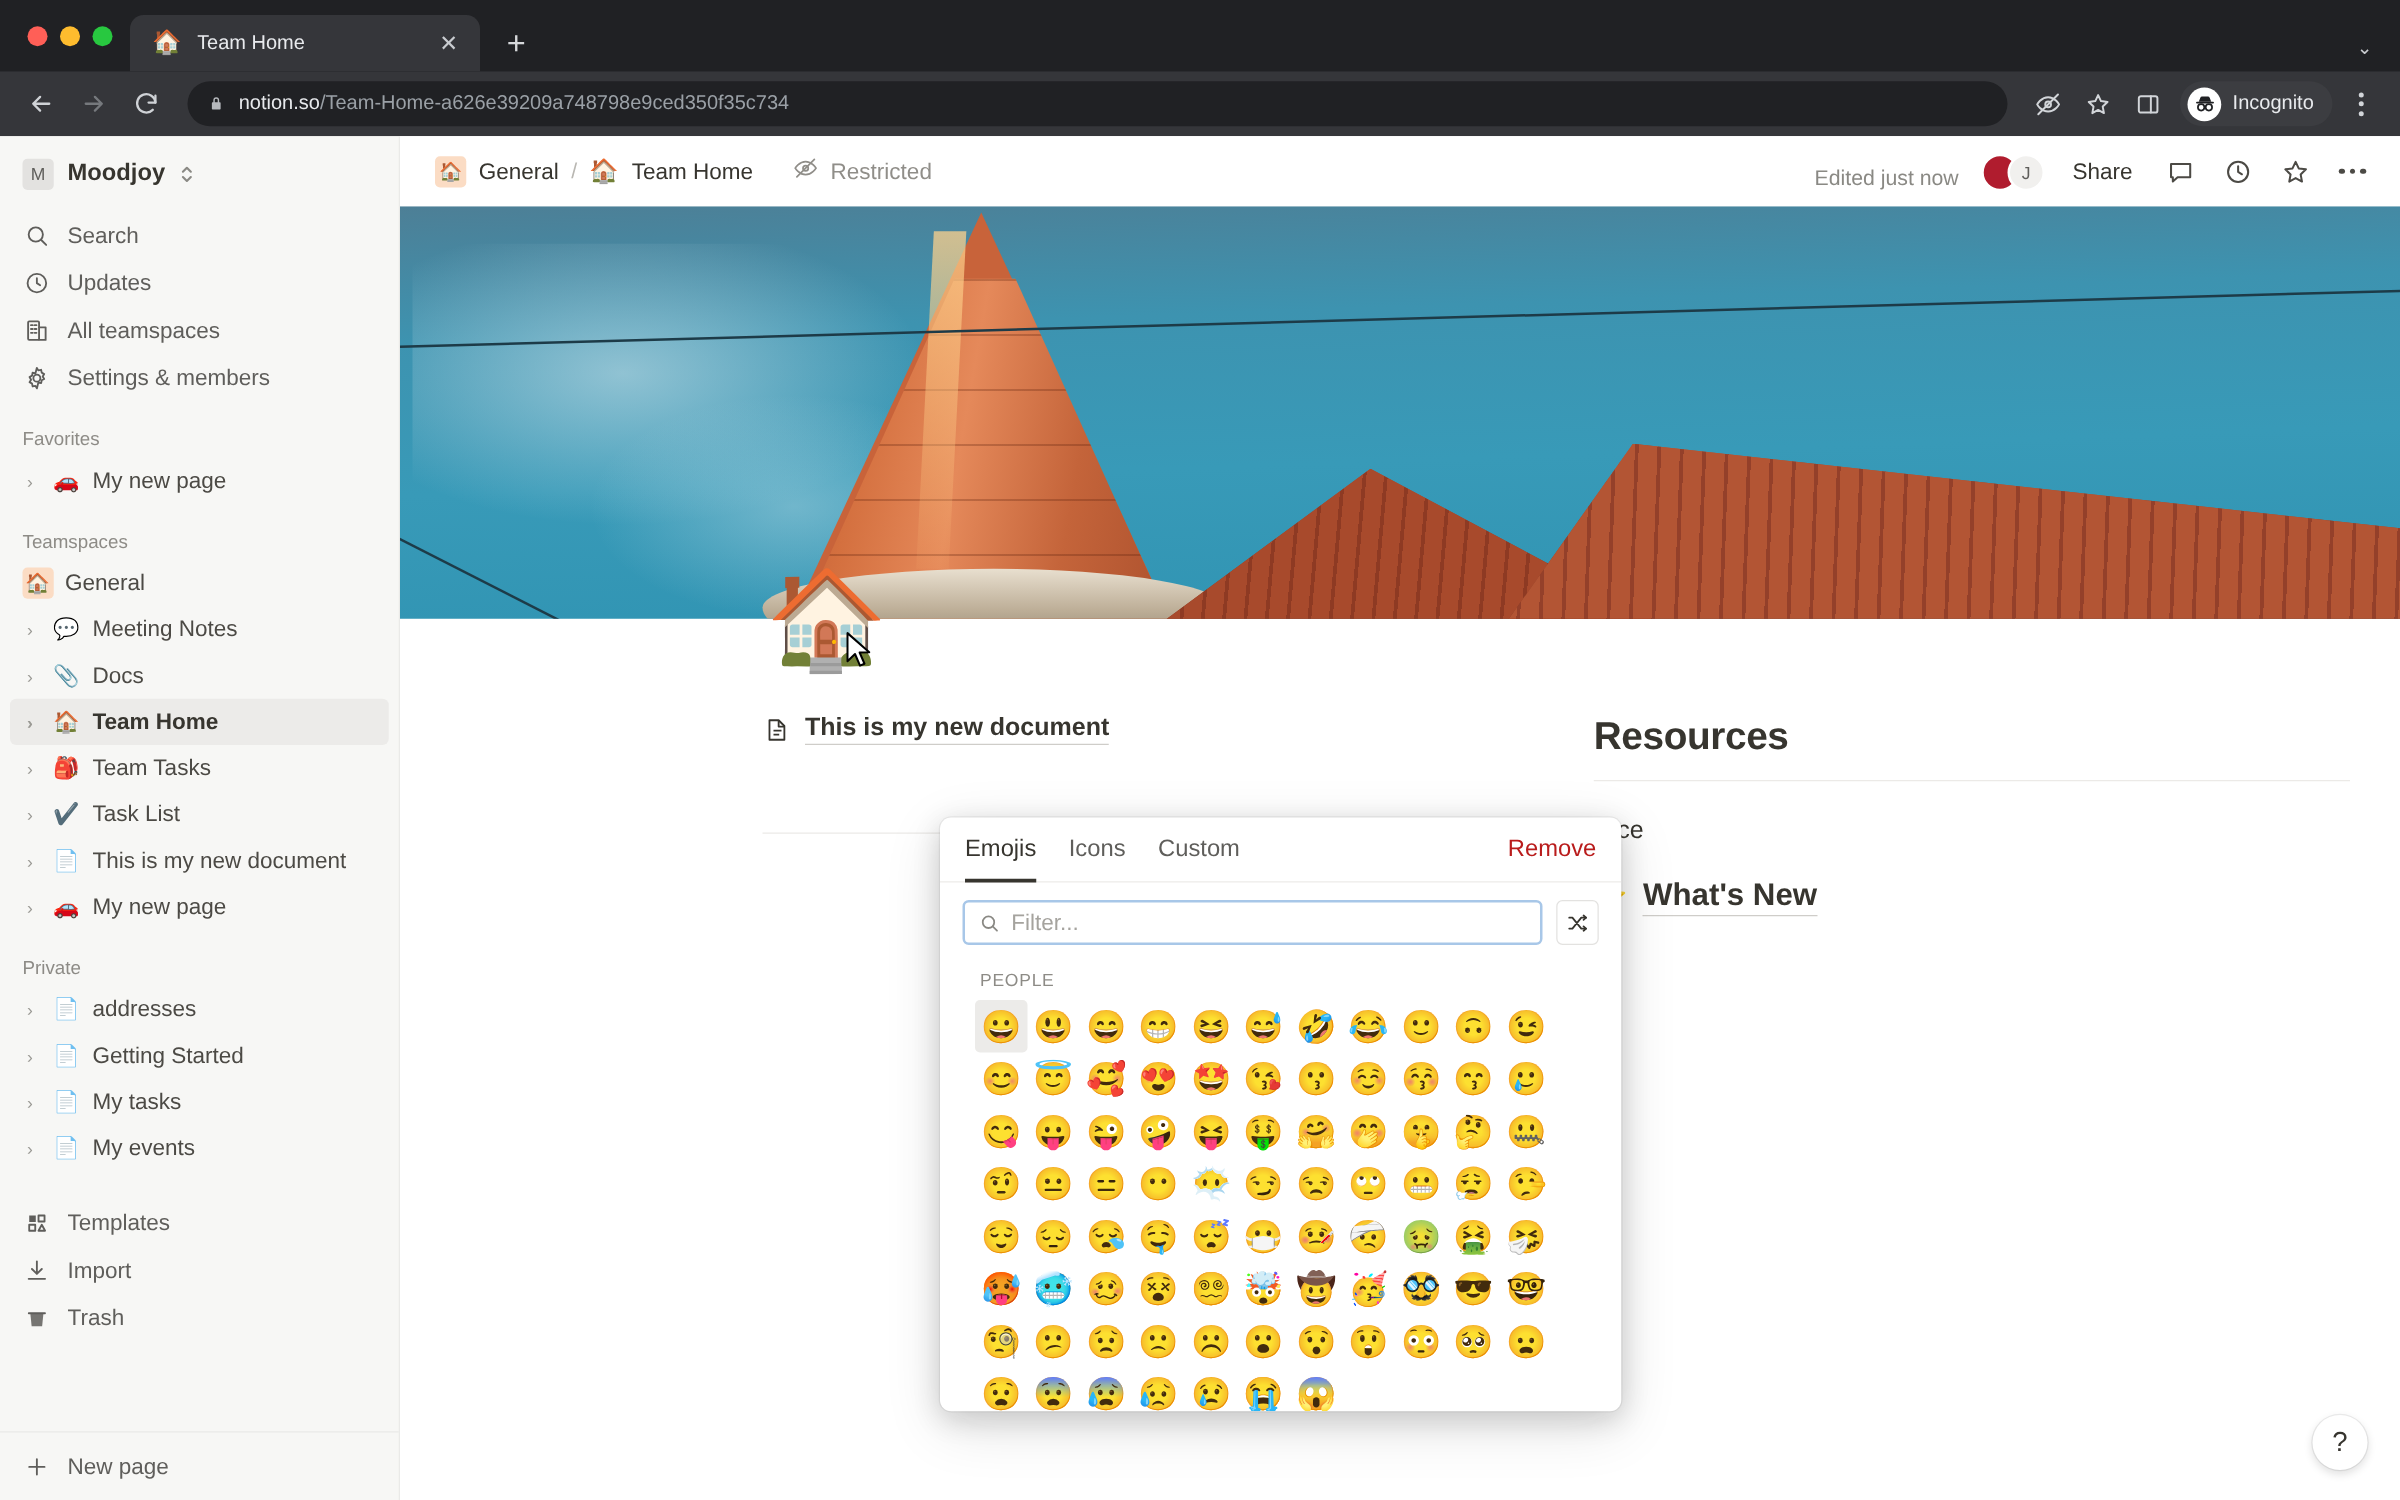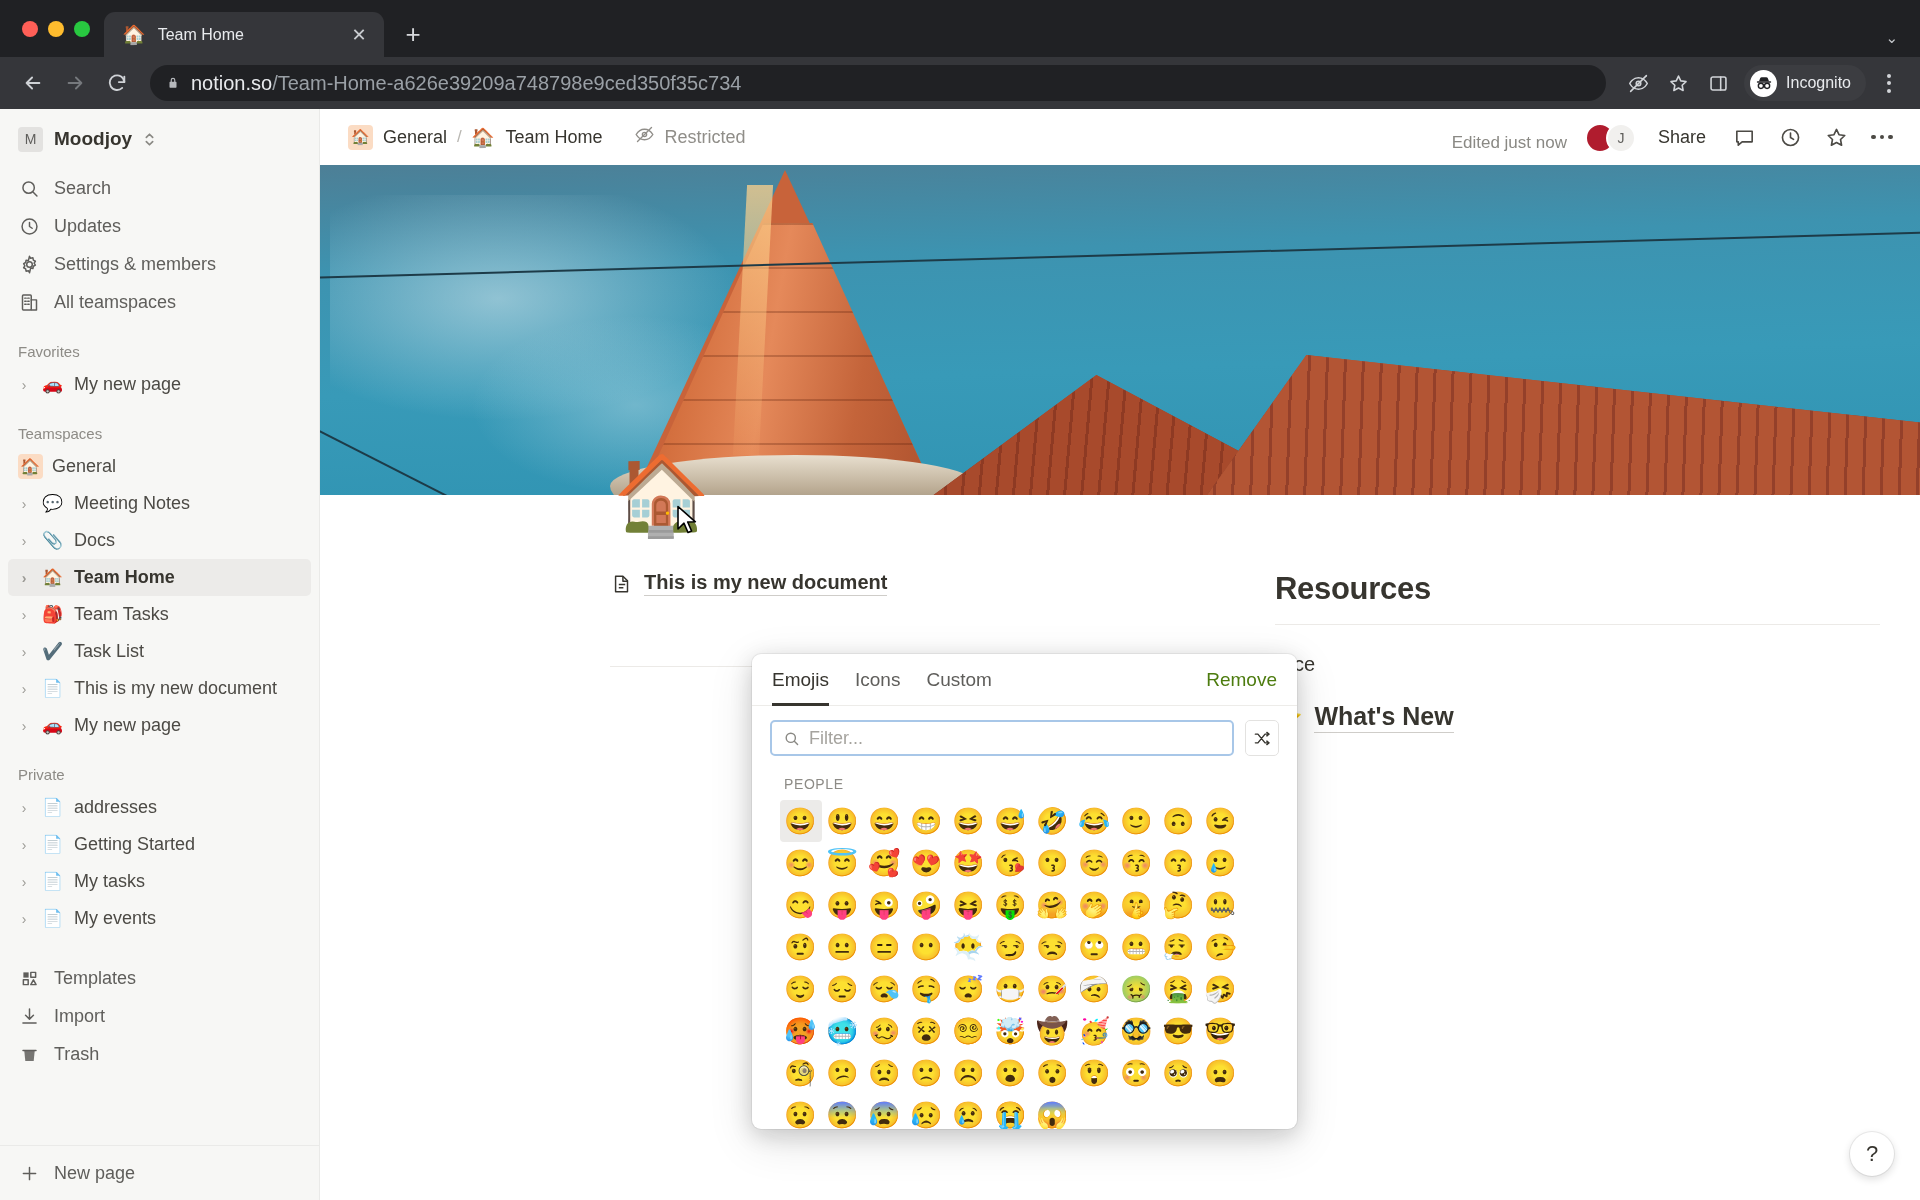--- a/index.html
+++ b/index.html
@@ -59,21 +59,21 @@
   .nav-btn.disabled { color: #76797d; }
   .nav-btn svg { width: 22px; height: 22px; fill: none; stroke: currentColor; stroke-width: 2; stroke-linecap: round; stroke-linejoin: round; }
 
   #omnibox {
     flex: 1; height: 36px; background: #202124; border-radius: 18px;
     display: flex; align-items: center; padding: 0 16px; gap: 11px;
     margin: 0 10px; min-width: 0;
   }
   #lock-icon { color: #b6b9bd; display: flex; align-items: center; }
   #lock-icon svg { width: 14px; height: 14px; fill: currentColor; }
-  #url-text { font-size: 20px; white-space: nowrap; overflow: hidden; text-overflow: ellipsis; }
+  #url-text { font-size: 16px; white-space: nowrap; overflow: hidden; text-overflow: ellipsis; }
   #url-text .url-host { color: #e8eaed; font-weight: 500; }
   #url-text .url-path { color: #9aa0a6; }
 
   .tb-icon {
     width: 36px; height: 36px; border-radius: 50%;
     display: flex; align-items: center; justify-content: center; color: #d2d5d9;
   }
   .tb-icon svg { width: 21px; height: 21px; fill: none; stroke: currentColor; stroke-width: 1.8; stroke-linecap: round; stroke-linejoin: round; }
 
   #incognito-chip {
@@ -282,21 +282,21 @@
   }
   .ptab {
     font-size: 19px; color: #5f5e5b; height: 52px; display: flex; align-items: center;
     position: relative;
   }
   .ptab.active { color: #37352f; font-weight: 500; }
   .ptab.active::after {
     content: ""; position: absolute; left: 0; right: 0; bottom: 0;
     height: 2.5px; background: #37352f;
   }
-  #picker-remove { margin-left: auto; font-size: 19px; color: #4d7c0f; }
+  #picker-remove { margin-left: auto; font-size: 19px; color: #b91c1c; }
 
   #picker-search-row {
     display: flex; align-items: flex-start; gap: 11px; padding: 14px 18px 10px 18px; flex-shrink: 0;
   }
   #picker-filter-box {
     flex: 1; height: 36px; border: 2px solid #a8c7e8; border-radius: 5px;
     display: flex; align-items: center; gap: 9px; padding: 0 11px; background: #fff;
   }
   #picker-filter-box .s-ic { color: #8a8984; display: flex; }
   #picker-filter-box .s-ic svg { width: 17px; height: 17px; fill: none; stroke: currentColor; stroke-width: 2; stroke-linecap: round; }
@@ -450,35 +450,35 @@
           <svg viewBox="0 0 24 24">
               <circle cx="12" cy="12" r="8.5"></circle>
               <path d="M12 7.5V12l3 2"></path>
             </svg>
         </span>
         <span>Updates</span>
       </div>
       <div class="nav-row">
         <span class="ni">
           <svg viewBox="0 0 24 24">
-              <circle cx="12" cy="12" r="3.2"></circle>
-              <path d="M12 2.6l1.3 2.3 2.6-.5.5 2.6 2.3 1.3-1.4 2.2 1.4 2.2-2.3 1.3-.5 2.6-2.6-.5L12 21.4l-1.3-2.3-2.6.5-.5-2.6-2.3-1.3 1.4-2.2L5.3 11l2.3-1.3.5-2.6 2.6.5z"></path>
-            </svg>
-        </span>
-        <span>Settings &amp; members</span>
-      </div>
-      <div class="nav-row">
-        <span class="ni">
-          <svg viewBox="0 0 24 24">
               <rect x="4" y="3.5" width="10" height="17" rx="1"></rect>
               <path d="M14 9h6v11.5h-6"></path>
               <path d="M6.6 7h1.6M10 7h1.6M6.6 10.5h1.6M10 10.5h1.6M6.6 14h1.6M10 14h1.6"></path>
             </svg>
         </span>
         <span>All teamspaces</span>
+      </div>
+      <div class="nav-row">
+        <span class="ni">
+          <svg viewBox="0 0 24 24">
+              <circle cx="12" cy="12" r="3.2"></circle>
+              <path d="M12 2.6l1.3 2.3 2.6-.5.5 2.6 2.3 1.3-1.4 2.2 1.4 2.2-2.3 1.3-.5 2.6-2.6-.5L12 21.4l-1.3-2.3-2.6.5-.5-2.6-2.3-1.3 1.4-2.2L5.3 11l2.3-1.3.5-2.6 2.6.5z"></path>
+            </svg>
+        </span>
+        <span>Settings &amp; members</span>
       </div>
     </div>
 
     <div class="section-label">Favorites</div>
     <div class="tree-row">
       <span class="caret">›</span>
       <span class="emo">🚗</span>
       <span class="lbl">My new page</span>
     </div>
 

